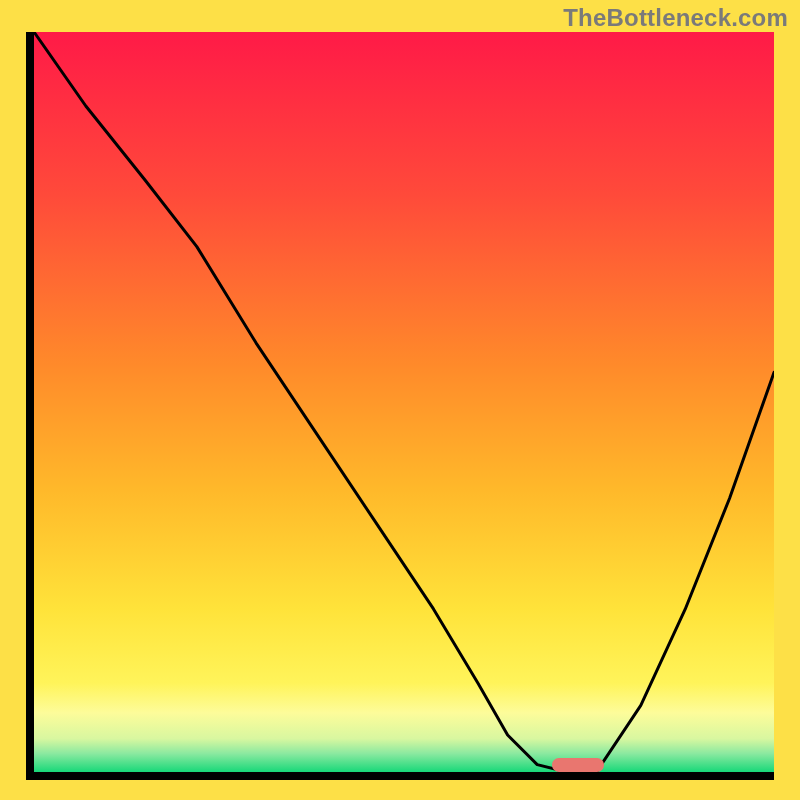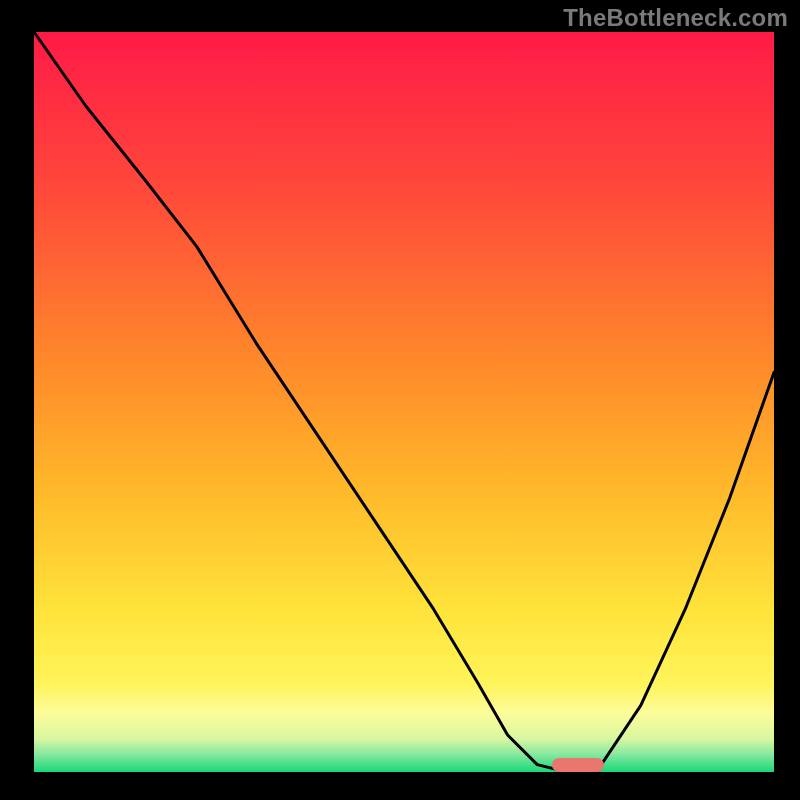--- a/index.html
+++ b/index.html
@@ -7,21 +7,21 @@
     padding: 0;
     width: 800px;
     height: 800px;
     background: #ffffff;
     font-family: Arial, Helvetica, sans-serif;
   }
   .frame {
     position: relative;
     width: 800px;
     height: 800px;
-    background: #000000;
+    background: #fde047;
   }
   .watermark {
     position: absolute;
     top: 4px;
     right: 12px;
     font-size: 24px;
     font-weight: 600;
     color: #7a7a7a;
     letter-spacing: 0.2px;
     z-index: 10;

